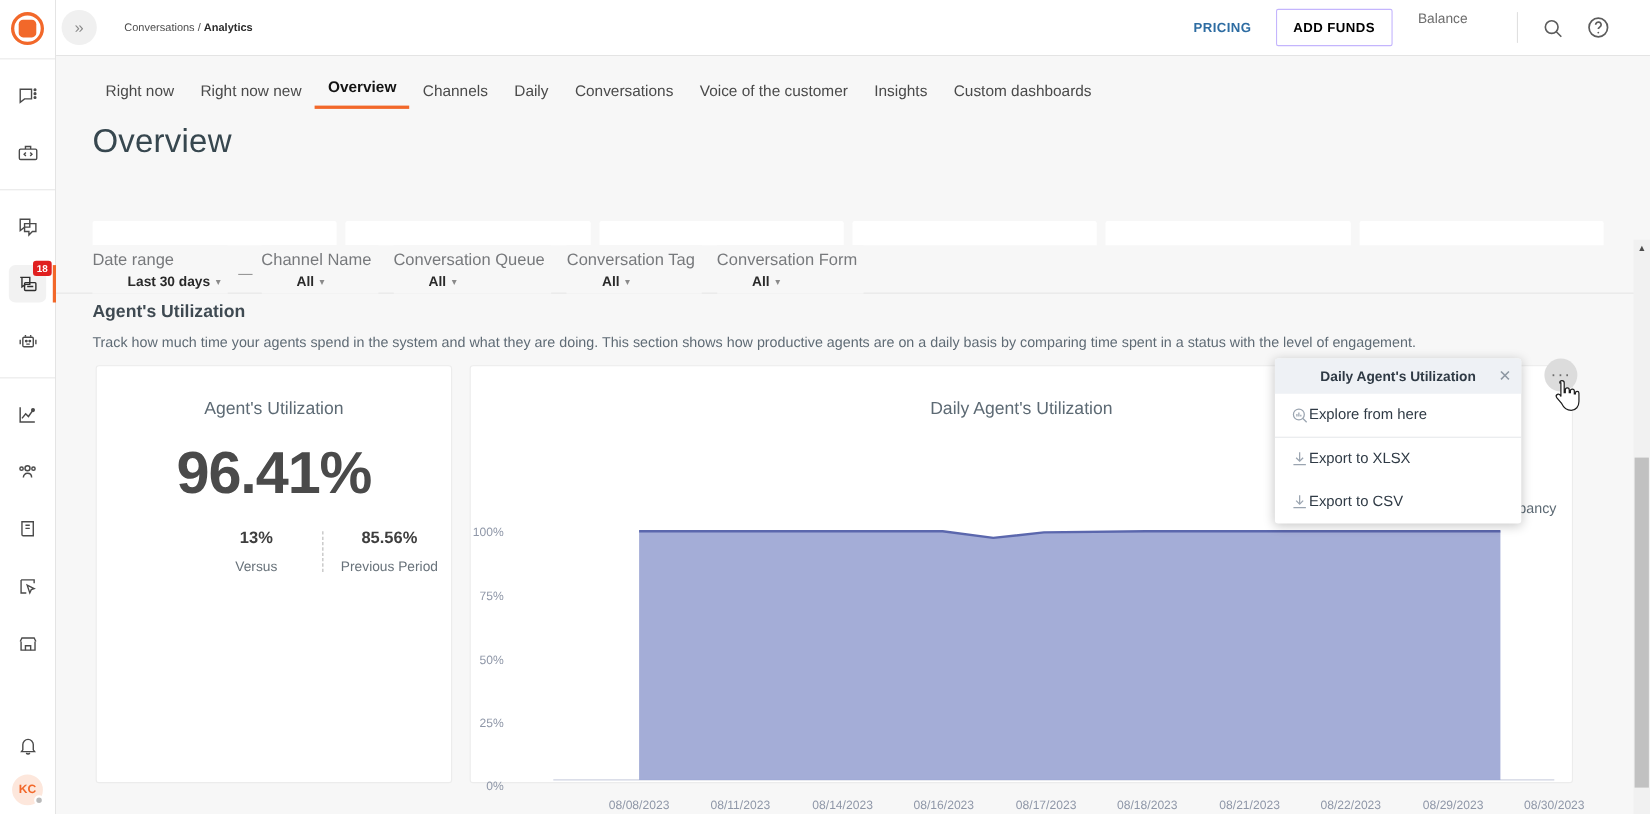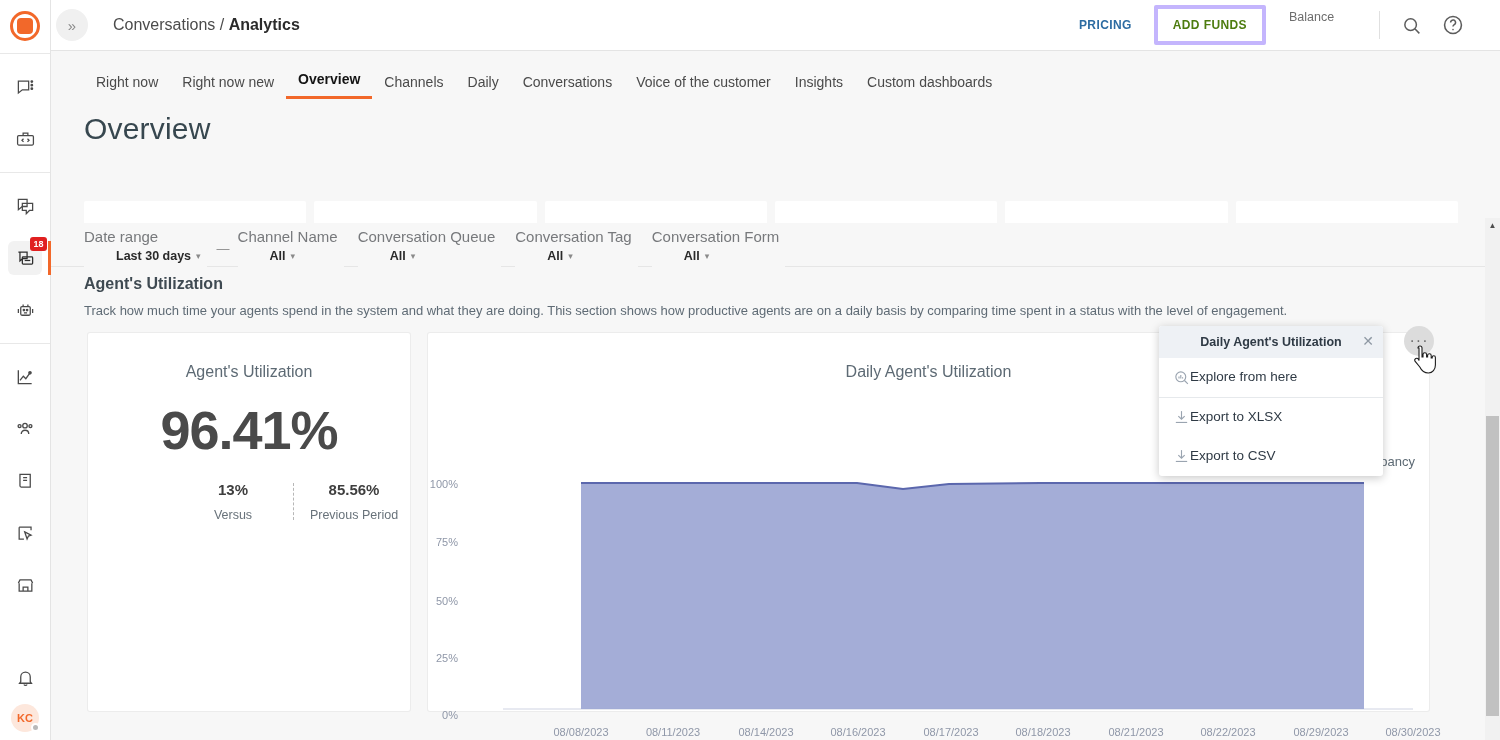--- a/index.html
+++ b/index.html
@@ -58,29 +58,29 @@
     position: absolute; left: 51px; top: 0; right: 0; height: 51px;
     background: #fff; border-bottom: 1px solid #e4e4e4;
     display: flex; align-items: center;
   }
   .collapse-btn {
     width: 32px; height: 32px; border-radius: 50%; background: #f0f0f0;
     color: #8a8a8a; margin-left: 5px;
     display: flex; align-items: center; justify-content: center;
     font-size: 15px; cursor: pointer;
   }
-  .breadcrumb { margin-left: 25px; font-size: 16px; color: #4b4b4b; }
+  .breadcrumb { margin-left: 25px; font-size: 10px; color: #4b4b4b; }
   .breadcrumb .bc-cur { color: #2b2b2b; font-weight: bold; }
   .topbar-right { margin-left: auto; display: flex; align-items: center; }
   .pricing-link {
     color: #2d6ca2; font-size: 12px; letter-spacing: .4px; font-weight: bold;
     margin-right: 22px; cursor: pointer;
   }
   .addfunds-btn {
-    border: 4px solid #c4b5fd; color: #4d7c0f; background: #fff;
+    border: 1px solid #c4b5fd; color: #000000; background: #fff;
     font-size: 12px; letter-spacing: .4px; font-weight: bold;
     padding: 9px 15px; border-radius: 2px; cursor: pointer;
   }
   .balance-wrap {
     margin-left: 23px; width: 90px; color: #6d6d6d; font-size: 12.5px;
     position: relative; height: 51px;
   }
   .balance-wrap span { position: absolute; top: 10px; left: 0; }
   .vdiv { width: 1px; height: 28px; background: #e0e0e0; margin: 0 14px 0 0; }
   .ic-btn {

